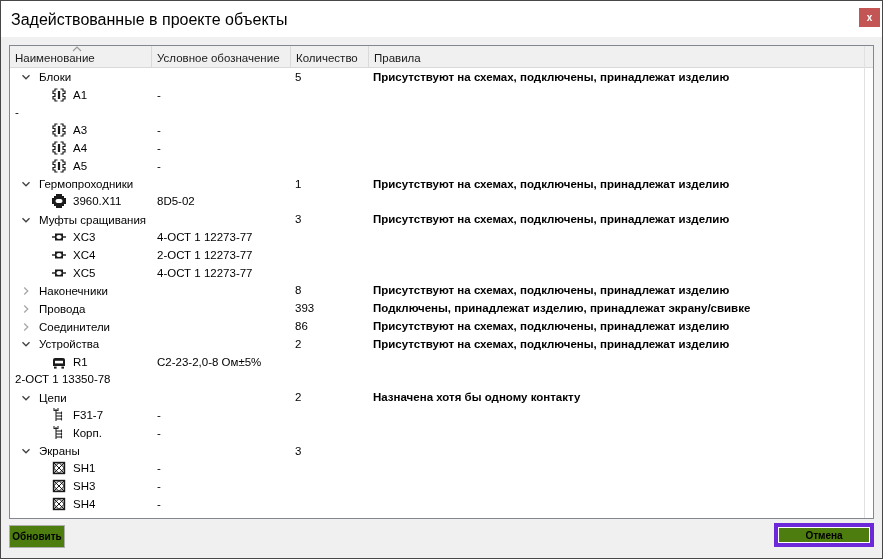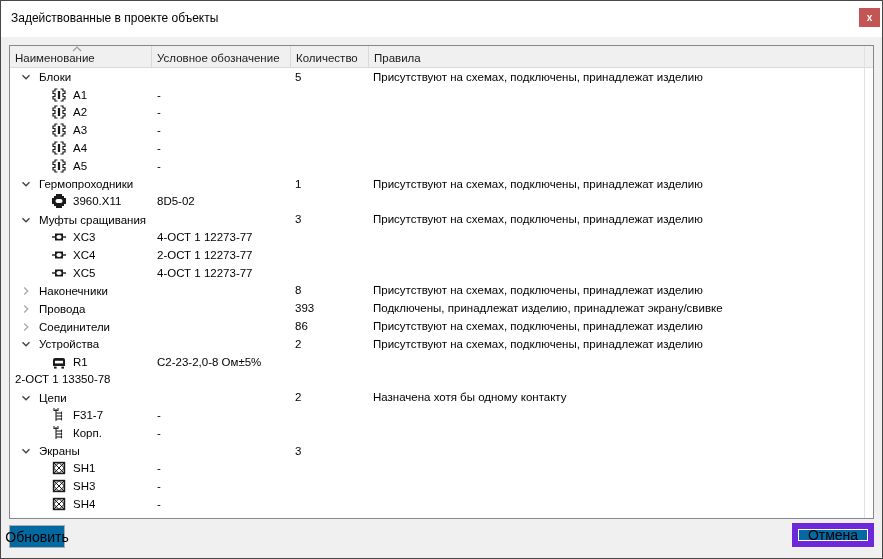--- a/index.html
+++ b/index.html
@@ -1,20 +1,20 @@
 <!DOCTYPE html>
 <html><head>
 <meta charset="utf-8">
 <style>
   html,body { margin:0; padding:0; }
   body { width:883px; height:559px; font-family:"Liberation Sans", sans-serif; background:#fff; }
   .dialog { position:relative; width:883px; height:559px; box-sizing:border-box;
             border:1px solid #474747; background:#f0f0f0; overflow:hidden; }
   .titlebar { position:relative; height:36px; background:#ffffff; }
-  .title { position:absolute; left:10px; top:10px; font-size:12px; color:#000; white-space:nowrap; }
+  .title { position:absolute; left:10px; top:10px; font-size:16px; color:#000; white-space:nowrap; }
   .close-btn { position:absolute; top:7px; right:2px; width:21px; height:19px; background:#c45555;
                color:#fff; display:flex; align-items:center; justify-content:center;
                font-size:10px; font-weight:bold; cursor:default; }
   .table { position:absolute; left:8px; top:44px; right:8px; bottom:39px; background:#ffffff;
            border:1px solid #828790; overflow:hidden; }
   .gutter-line { position:absolute; top:0; bottom:0; right:8px; width:1px; background:#e1e1e1; }
   .header { display:grid; grid-template-columns:142px 139px 78px 1fr 9px; height:22px;
             background:#f0f0f0; border-bottom:1px solid #d9d9d9; box-sizing:border-box; }
   .hcell { border-right:1px solid #d9d9d9; padding:6px 12px 0 5px; font-size:11.5px; color:#1a1a1a;
            position:relative; white-space:nowrap; overflow:hidden; box-sizing:border-box; }
@@ -24,26 +24,26 @@
   .rows {}
   .row { display:grid; grid-template-columns:142px 139px 78px 1fr 9px; height:17.8px;
          align-items:center; font-size:11.5px; color:#000; }
   .cell { white-space:nowrap; overflow:hidden; }
   .chev { display:inline-flex; width:10px; margin-left:11px; vertical-align:middle; line-height:0; }
   .tree-ico { display:inline-flex; width:16px; margin-left:41px; vertical-align:middle; line-height:0; }
   .lbl { margin-left:8px; vertical-align:middle; }
   .item .lbl { margin-left:6px; }
   .desig { padding-left:5px; }
   .qty { padding-left:4px; }
-  .rule { padding-left:4px; }
-  .btn { position:absolute; background:#0369a1; border:1px solid #adadad; font-family:"Liberation Sans",sans-serif;
-         font-size:14px; color:#000; display:flex; align-items:center; justify-content:center; cursor:default; }
+  .rule { padding-left:4px;font-weight:bold; }
+  .btn { position:absolute; background:#4d7c0f; border:1px solid #adadad; font-family:"Liberation Sans",sans-serif;
+         font-size:10px; color:#000; display:flex; align-items:center; justify-content:center; cursor:default;font-weight:bold; }
   .btn-refresh { left:8px; bottom:10px; width:56px; height:23px; }
-  .btn-cancel { right:8px; bottom:11px; width:82px; height:24px;
-                border:6px solid #6d28d9; box-shadow:inset 0 0 0 1px #ffffff; }
+  .btn-cancel { right:8px; bottom:11px; width:100px; height:24px;
+                border:4px solid #6d28d9; box-shadow:inset 0 0 0 1px #ffffff; }
 </style>
 </head>
 <body>
 
 <div class="dialog">
   <div class="titlebar">
     <div class="title">Задействованные в проекте объекты</div>
     <div class="close-btn">
       <span>x</span>
     </div>
@@ -89,27 +89,20 @@
                 <path d="M9.5 2 H12 V4 H14 V6.5 H12 V9.5 H14 V12 H12 V14 H9.5" fill="none" stroke="#1a1a1a" stroke-width="1.2"></path>
                 <rect x="6.9" y="4" width="2.2" height="8" fill="#1a1a1a"></rect>
               </svg>
             </span><span class="lbl">A1</span></div>
           <div class="cell desig">-</div>
           <div class="cell qty"></div>
           <div class="cell rule"></div>
           <div class="cell"></div>
         </div>
         <div class="row">
-          <div class="cell name-cell item"><span class="tree-ico">
-              <svg width="16" height="16" viewBox="0 0 16 16">
-                <path d="M6.5 2 H4 V4 H2 V6.5 H4 V9.5 H2 V12 H4 V14 H6.5" fill="none" stroke="#1a1a1a" stroke-width="1.2"></path>
-                <path d="M9.5 2 H12 V4 H14 V6.5 H12 V9.5 H14 V12 H12 V14 H9.5" fill="none" stroke="#1a1a1a" stroke-width="1.2"></path>
-                <rect x="6.9" y="4" width="2.2" height="8" fill="#1a1a1a"></rect>
-              </svg>
-            </span><span class="lbl">A2</span></div>
           <div class="cell desig">-</div>
           <div class="cell qty"></div>
           <div class="cell rule"></div>
           <div class="cell"></div>
         </div>
         <div class="row">
           <div class="cell name-cell item"><span class="tree-ico">
               <svg width="16" height="16" viewBox="0 0 16 16">
                 <path d="M6.5 2 H4 V4 H2 V6.5 H4 V9.5 H2 V12 H4 V14 H6.5" fill="none" stroke="#1a1a1a" stroke-width="1.2"></path>
                 <path d="M9.5 2 H12 V4 H14 V6.5 H12 V9.5 H14 V12 H12 V14 H9.5" fill="none" stroke="#1a1a1a" stroke-width="1.2"></path>

